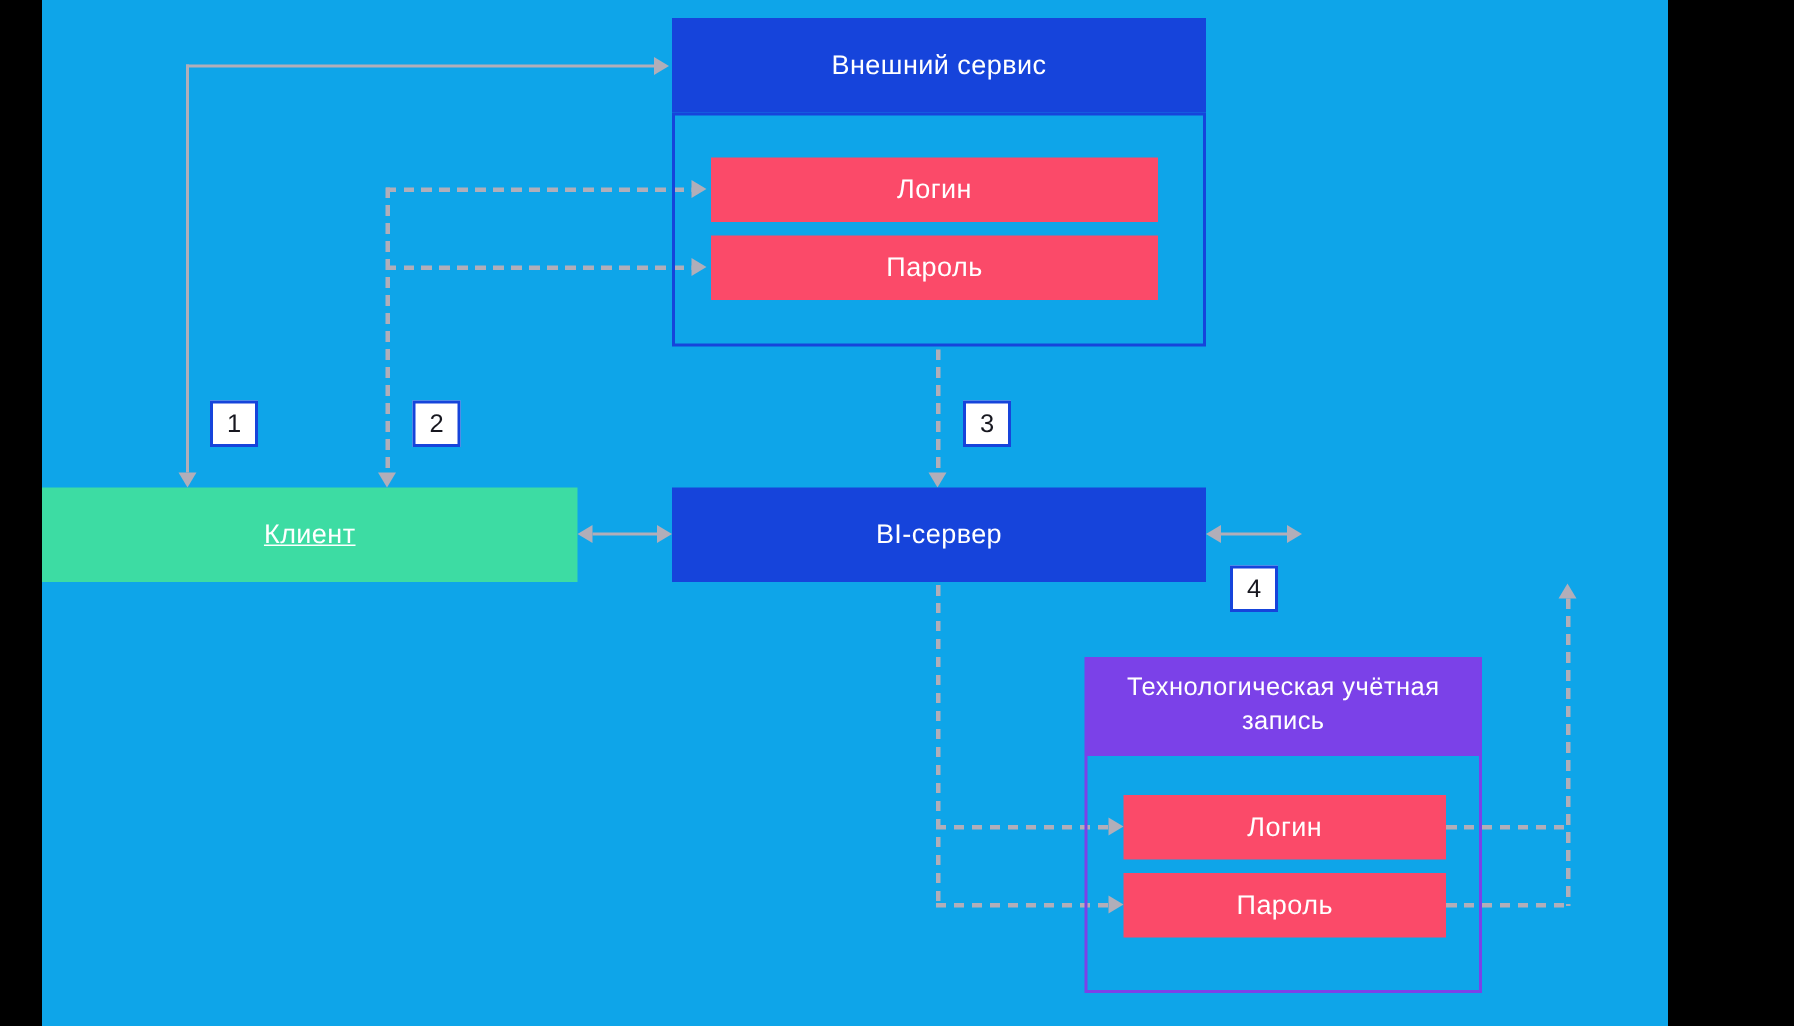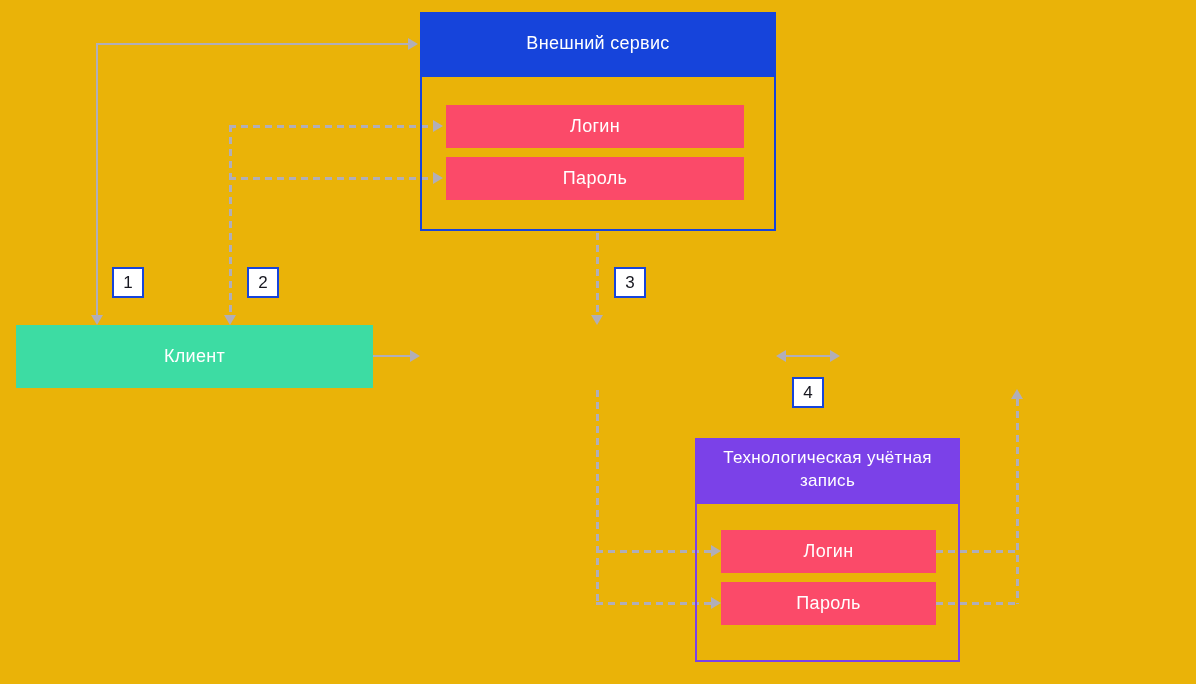--- a/index.html
+++ b/index.html
@@ -6,22 +6,22 @@
     --blue:#1644DB;
     --green:#3DDCA3;
     --pink:#FB4A69;
     --purple:#7B41E8;
     --graybox:#D8D6DF;
     --line:#B1AEB9;
     --dark:#26262E;
   }
   html,body{margin:0;padding:0;background:#000;}
   .stage{
-    position:relative;width:1196px;height:684px;background:#eab308;
-    font-family:"Liberation Sans",sans-serif;overflow:hidden;
+    position:relative;width:1084px;height:684px;background:#0ea5e9;
+    font-family:"Liberation Sans",sans-serif;overflow:hidden;margin-left:28px;
   }
   .node{
     position:absolute;box-sizing:border-box;
     display:flex;align-items:center;justify-content:center;
     color:#fff;font-size:18px;font-weight:500;letter-spacing:.3px;text-align:center;
   }
   .frame{position:absolute;box-sizing:border-box;background:transparent;}
   .hline{position:absolute;height:2px;background:var(--line);}
   .vline{position:absolute;width:2px;background:var(--line);}
   .hdash{position:absolute;height:3px;background:repeating-linear-gradient(90deg,var(--line) 0 7px,transparent 7px 12px);}
@@ -75,21 +75,22 @@
   <div class="hdash" style="left:936px;top:550px;width:82px;"></div>
   <div class="hdash" style="left:936px;top:602px;width:82px;"></div>
   <div class="vdash" style="left:1016px;top:399px;height:205px;"></div>
   <div class="arr up" style="left:1011px;top:389px;"></div>
 
   <div class="node" style="left:420px;top:12px;width:356px;height:63px;background:var(--blue);">Внешний сервис</div>
   <div class="frame" style="left:420px;top:75px;width:356px;height:156px;border:2px solid var(--blue);"></div>
   <div class="node" style="left:446px;top:105px;width:298px;height:43px;background:var(--pink);">Логин</div>
   <div class="node" style="left:446px;top:157px;width:298px;height:43px;background:var(--pink);">Пароль</div>
 
-  <div class="node" style="left:16px;top:325px;width:357px;height:63px;background:var(--green);">Клиент</div>
+  <div class="node" style="left:0;top:325px;width:357px;height:63px;background:var(--green);text-decoration:underline;">Клиент</div>
+  <div class="node" style="left:420px;top:325px;width:356px;height:63px;background:var(--blue);">BI-сервер</div>
 
   <div class="node" style="left:695px;top:438px;width:265px;height:64px;background:var(--purple);font-size:17px;line-height:1.35;padding:0 4px;">Технологическая учётная запись</div>
   <div class="frame" style="left:695px;top:502px;width:265px;height:160px;border:2px solid var(--purple);"></div>
   <div class="node" style="left:721px;top:530px;width:215px;height:43px;background:var(--pink);">Логин</div>
   <div class="node" style="left:721px;top:582px;width:215px;height:43px;background:var(--pink);">Пароль</div>
 
   <div class="step" style="left:112px;top:267px;">1</div>
   <div class="step" style="left:247px;top:267px;">2</div>
   <div class="step" style="left:614px;top:267px;">3</div>
   <div class="step" style="left:792px;top:377px;">4</div>

